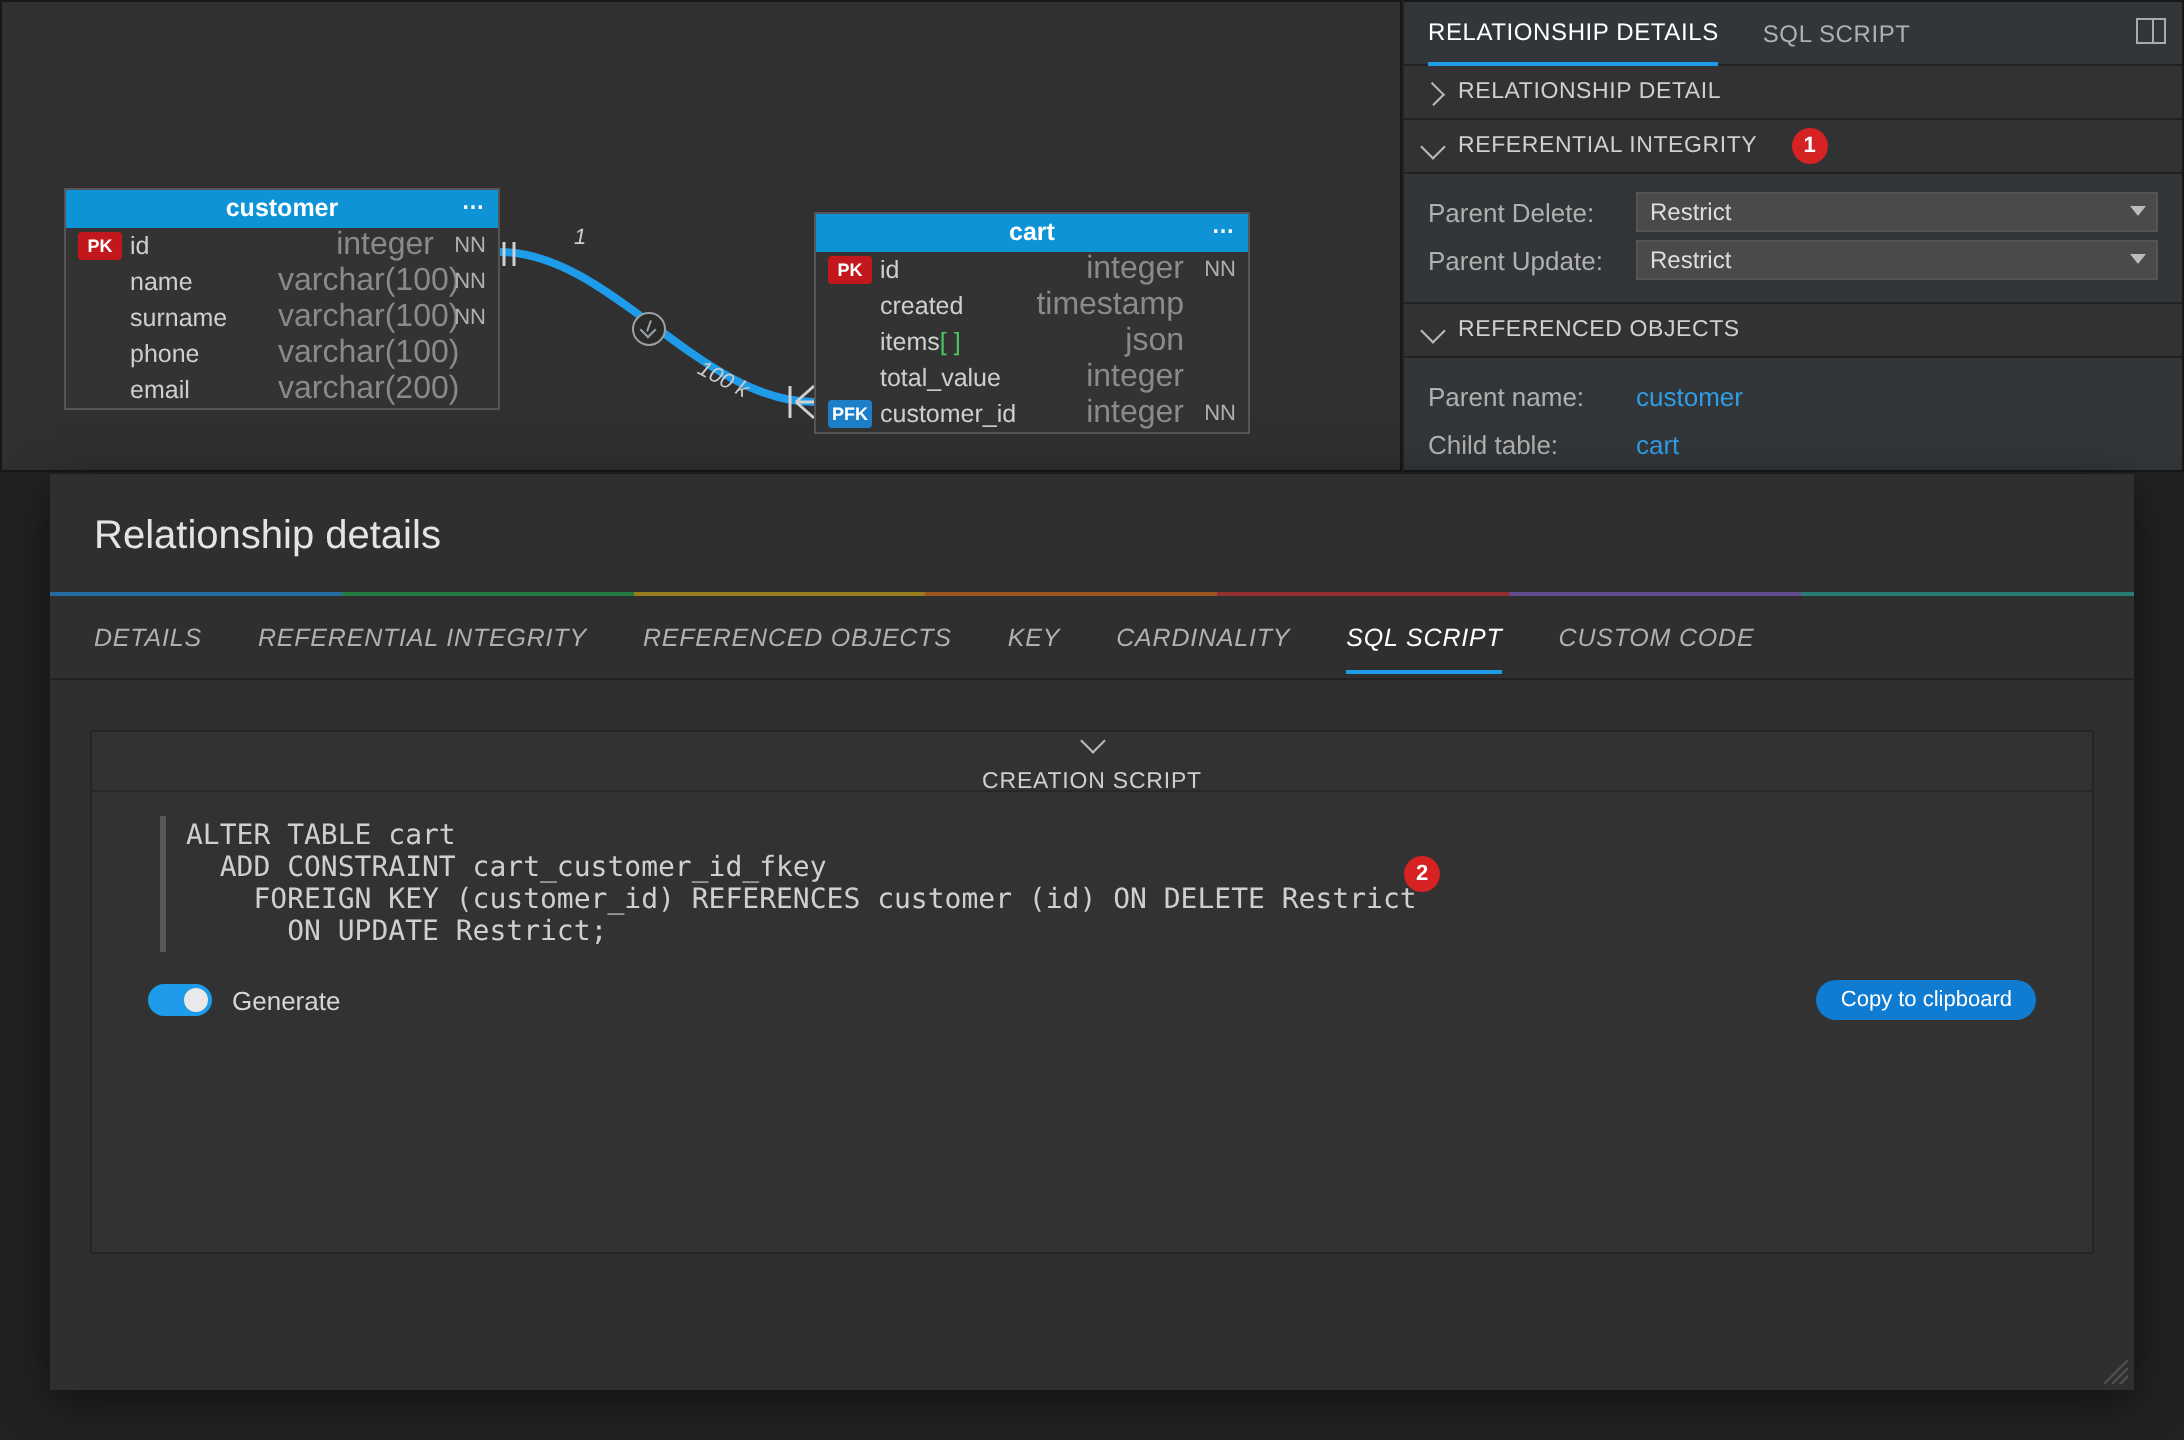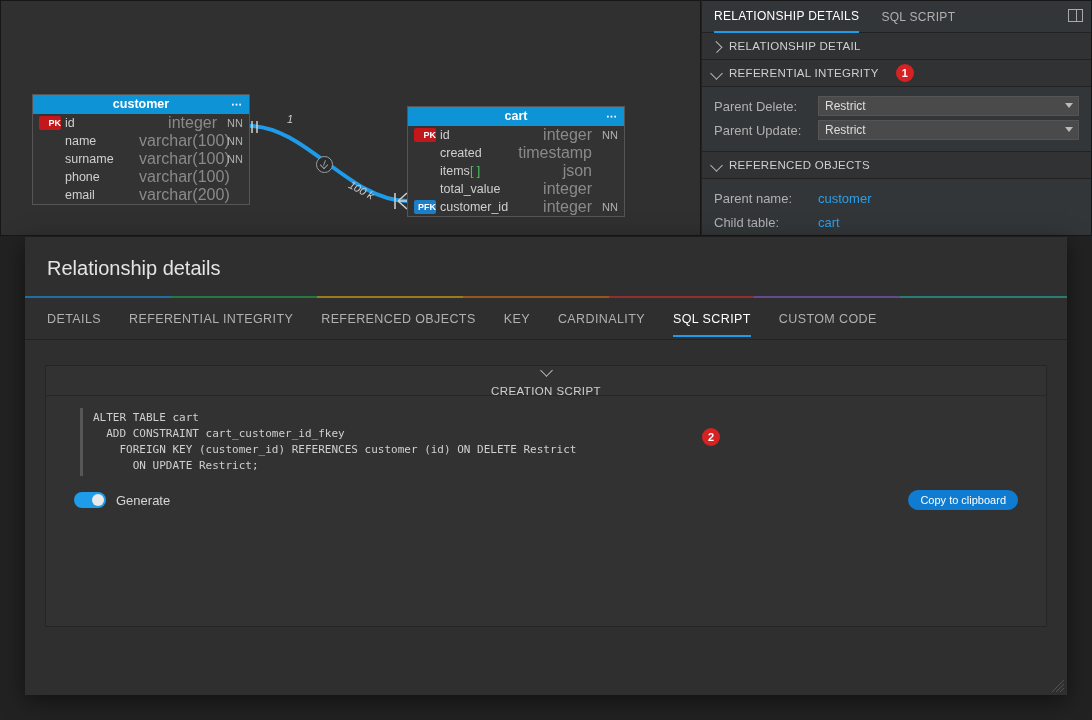--- a/index.html
+++ b/index.html
@@ -67,21 +67,21 @@
   .row{
     display:flex;align-items:center;
     height:18px;
     padding:0 6px;
     gap:4px;
     color:var(--text);
   }
   .row .badge{
     width:22px;height:14px;
     font-size:9px;font-weight:700;
-    color:#fff;text-align:right;line-height:14px;
+    color:#fff;text-align:center;line-height:14px;
     border-radius:2px;
     flex:none;
   }
   .row .badge.pk{background:var(--pk);}
   .row .badge.pfk{background:var(--pfk);}
   .row .badge.none{background:transparent;}
   .row .fname{flex:1;min-width:0;white-space:nowrap;}
   .row .ftype{color:var(--text-dim);width:78px;text-align:right;font-size:16px;}
   .row .nn{width:22px;color:var(--text-mid);text-align:right;font-size:11px;}
   .arr{color:#48c763;}
@@ -160,40 +160,40 @@
   }
   .rainbow{
     height:2px;width:100%;
     background:linear-gradient(to right,#1d8de0 0 14%,#20a24a 14% 28%,#d1a514 28% 42%,#d16a14 42% 56%,#c72e2e 56% 70%,#7e5bbf 70% 84%,#26a59a 84% 100%);
     opacity:.65;
   }
   .mtabs{
     display:flex;gap:28px;padding:0 22px;height:42px;align-items:center;background:#2f2f2f;
     border-bottom:1px solid #232323;
   }
-  .mtab{font-size:12.5px;color:var(--text-mid);letter-spacing:.4px;cursor:pointer;padding:11px 0;}
+  .mtab{font-size:12.5px;color:var(--text-mid);letter-spacing:.4px;cursor:pointer;padding:11px 0;font-style:italic;}
   .mtab.active{color:#fff;border-bottom:2px solid var(--blue);padding-bottom:9px;}
   .mbody{
     position:absolute;left:20px;right:20px;top:128px;bottom:68px;
     background:#323232;
     border:1px solid #252525;
     overflow:hidden;
   }
   .mbody-head{
     height:30px;display:flex;align-items:center;gap:10px;padding:0 10px;
     font-size:11.5px;letter-spacing:.4px;color:var(--text);
     border-bottom:1px solid #272727;
     flex-direction:column;
   }
   .codeblock{
     margin:12px 12px 0 34px;
     border-left:3px solid #575757;
     padding:2px 0 2px 10px;
     font-family:"Consolas","Menlo",monospace;
-    font-size:11px;line-height:16px;color:#cfcfcf;
+    font-size:14px;line-height:16px;color:#cfcfcf;
     white-space:pre;
     position:relative;
   }
   .footer-row{
     margin:14px 28px 0;
     display:flex;align-items:center;justify-content:space-between;
   }
   .toggle{
     width:32px;height:16px;background:var(--blue);border-radius:16px;position:relative;cursor:pointer;flex:none;
   }

